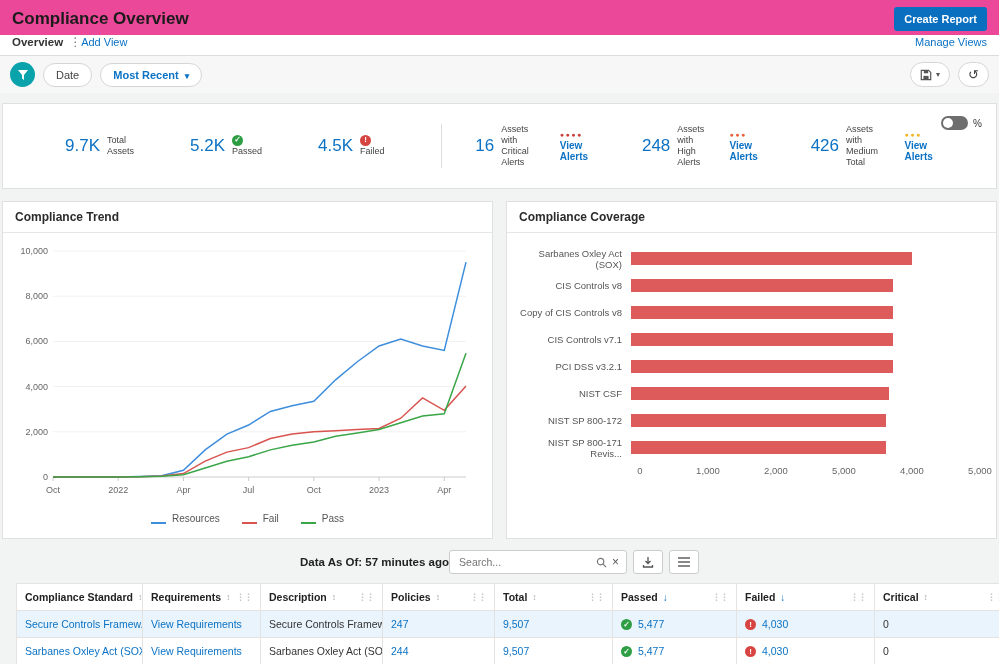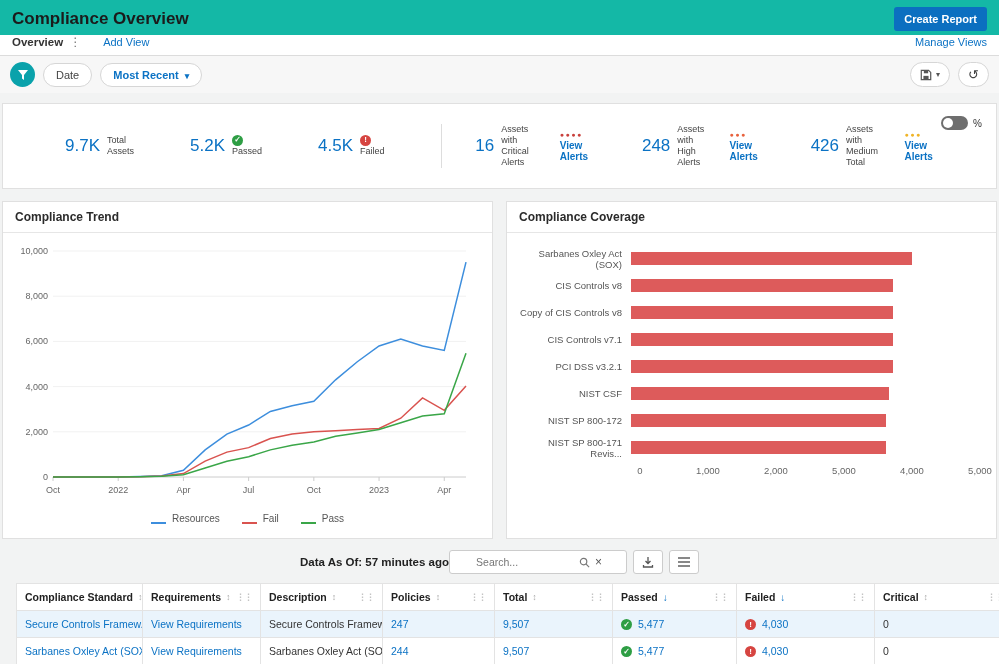--- a/index.html
+++ b/index.html
@@ -6,29 +6,29 @@
   html,body { margin:0; padding:0; }
   body {
     width:999px; height:664px; overflow:hidden;
     font-family:"Liberation Sans", sans-serif;
     background:#f2f3f3; color:#333;
   }
   a { text-decoration:none; cursor:pointer; }
   .link { color:#0b72c4; }
 
   
-  .topbar { background:#14b8a6; display:flex; justify-content:space-between; align-items:center; padding:7px 12px 4px; }
+  .topbar { background:#ec4899; display:flex; justify-content:space-between; align-items:center; padding:7px 12px 4px; }
   .page-title { font-size:17px; font-weight:bold; color:#1b1b1b; margin:0; }
   .btn-primary { background:#0b6fc0; color:#fff; border:none; border-radius:3px; font-size:11px; font-weight:bold; padding:6px 10px; cursor:pointer; font-family:inherit; }
 
   
   .tabbar { background:#fff; display:flex; align-items:center; padding:0 12px 6px; border-bottom:1px solid #dcdcdc; font-size:11.5px; }
   .tab-label { color:#333; font-weight:bold; }
   .kebab { color:#777; margin-left:6px; font-size:12px; cursor:pointer; }
-  .add-view { margin-left:22px; font-size:11px; }
+  .add-view { font-size:11px; }
   .manage-views { margin-left:auto; font-size:11px; }
 
   
   .filterbar { background:#f7f7f7; display:flex; align-items:center; gap:8px; padding:6px 10px; }
   .filter-circle { width:25px; height:25px; border-radius:50%; background:#0aa2ab; display:flex; align-items:center; justify-content:center; cursor:pointer; flex:0 0 auto; }
   .chip { background:#fff; border:1px solid #d6d6d6; border-radius:13px; padding:5px 12px; font-size:11px; color:#444; cursor:pointer; }
   .chip-value { color:#0b72c4; font-weight:bold; }
   .chip-value .caret { margin-left:6px; font-size:9px; color:#0b72c4; }
   .filter-actions { margin-left:auto; display:flex; gap:8px; }
   .icon-pill { background:#fff; border:1px solid #d6d6d6; border-radius:13px; height:25px; display:flex; align-items:center; justify-content:center; padding:0 9px; cursor:pointer; color:#444; font-size:13px; gap:4px; }
@@ -66,21 +66,21 @@
   .bar-label { width:112px; text-align:right; font-size:9.5px; color:#555; padding-right:9px; flex:0 0 auto; }
   .bar-track { flex:1; height:13px; position:relative; }
   .bar-fill { height:100%; }
   .bar-axis { position:relative; height:18px; margin-left:121px; font-size:9.5px; color:#666; }
   .bar-axis span { position:absolute; transform:translateX(-50%); top:4px; }
 
   
   .table-toolbar { display:flex; justify-content:center; align-items:center; margin:11px 4px 9px; }
   .data-as-of { font-size:11.5px; font-weight:bold; color:#222; }
   .tt-right { display:flex; align-items:center; gap:6px; }
-  .search-box { display:flex; align-items:center; background:#fff; border:1px solid #ccc; border-radius:3px; height:24px; padding:0 24px; width:178px; gap:5px; }
+  .search-box { display:flex; align-items:center; background:#fff; border:1px solid #ccc; border-radius:3px; height:24px; padding:0 7px; width:178px; gap:5px; }
   .search-box input { border:none; outline:none; flex:1; font-size:10.5px; font-family:inherit; color:#333; min-width:0; background:transparent; }
   .clear-x { color:#555; font-size:12px; cursor:pointer; line-height:1; }
   .tool-btn { width:30px; height:24px; background:#fff; border:1px solid #ccc; border-radius:3px; display:flex; align-items:center; justify-content:center; cursor:pointer; color:#555; }
 
   
   table { width:995px; margin:0 16px; border-collapse:collapse; background:#fff; table-layout:fixed; }
   th, td { border:1px solid #e3e3e3; padding:7px 8px; font-size:10.5px; text-align:left; white-space:nowrap; overflow:hidden; }
   th { background:#fff; font-weight:bold; color:#222; cursor:pointer; }
   .th-inner { display:flex; align-items:center; gap:5px; }
   .sort-ic { color:#aaa; font-size:9px; }

